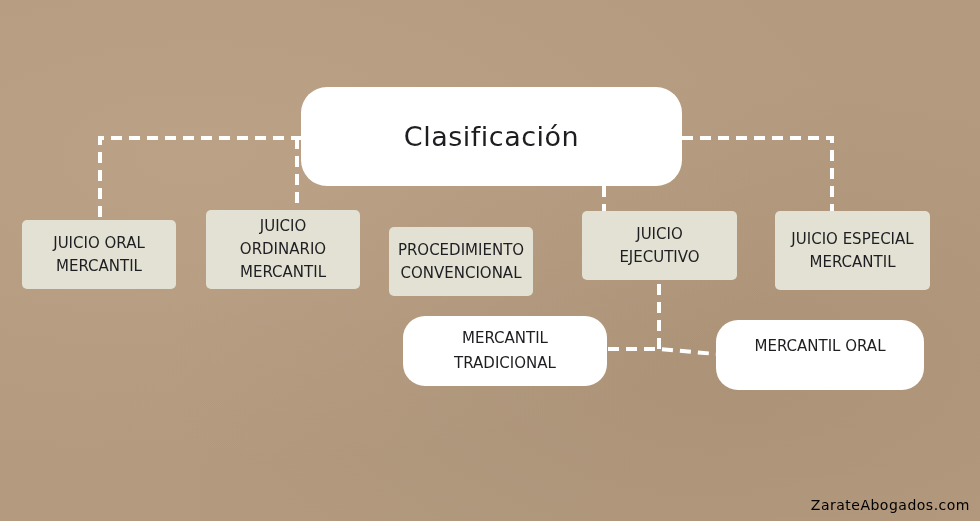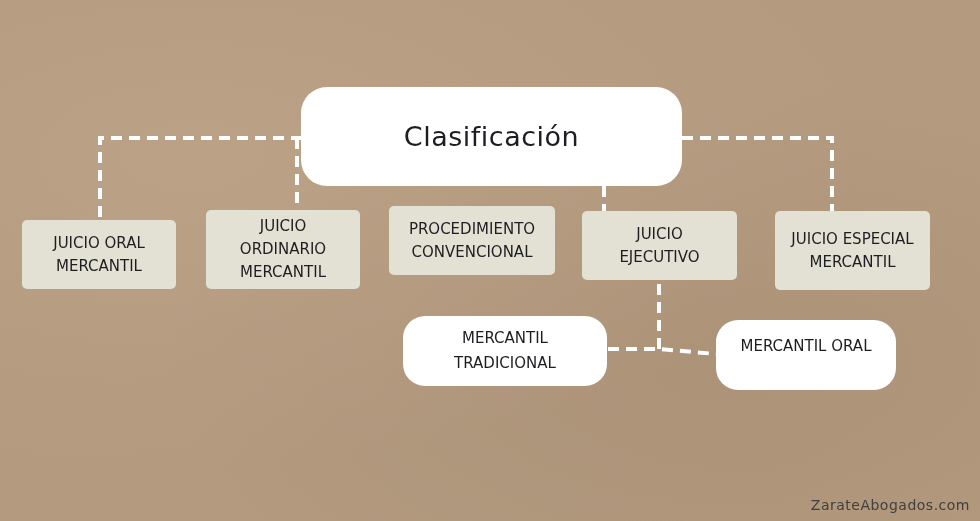--- a/index.html
+++ b/index.html
@@ -22,21 +22,21 @@
     }
     .cat {
       background:#e2e1d3; border-radius:5px; font-size:15px; line-height:23px;
       white-space:pre-line; font-weight:500;
     }
     .sub {
       background:#ffffff; border-radius:22px; font-size:15px; line-height:25px;
       white-space:pre-line; font-weight:500;
     }
     .watermark {
-      position:absolute; right:10px; bottom:8px; color:#404040; font-size:14px;
+      position:absolute; right:10px; bottom:8px; color:#000000; font-size:14px;
       letter-spacing:0.5px; font-family:"DejaVu Sans", sans-serif;
     }
   </style>
 </head>
 <body>
 
 <svg class="lines" viewBox="0 0 980 521">
   <g stroke="#ffffff" stroke-width="4" fill="none" stroke-dasharray="11 7">
 
     <polyline points="302,138 100,138 100,218"></polyline>
@@ -59,37 +59,37 @@
   <span>JUICIO ORAL
 MERCANTIL</span>
 </div>
 
 <div class="node cat" style="left:206px; top:210px; width:154px; height:79px;">
   <span>JUICIO
 ORDINARIO
 MERCANTIL</span>
 </div>
 
-<div class="node cat" style="left:389px; top:206px; width:166px; height:69px;">
+<div class="node cat" style="left:389px; top:227px; width:144px; height:69px;">
   <span>PROCEDIMIENTO
 CONVENCIONAL</span>
 </div>
 
 <div class="node cat" style="left:582px; top:211px; width:155px; height:69px;">
   <span>JUICIO
 EJECUTIVO</span>
 </div>
 
 <div class="node cat" style="left:775px; top:211px; width:155px; height:79px;">
   <span>JUICIO ESPECIAL
 MERCANTIL</span>
 </div>
 
 <div class="node sub" style="left:403px; top:316px; width:204px; height:70px;">
   <span>MERCANTIL
 TRADICIONAL</span>
 </div>
 
-<div class="node sub" style="left:716px; top:320px; width:180px; height:70px; align-items:flex-start; padding-top:14px;">
+<div class="node sub" style="left:716px; top:320px; width:208px; height:70px; align-items:flex-start; padding-top:14px;">
   <span>MERCANTIL ORAL</span>
 </div>
 
 <div class="watermark">ZarateAbogados.com</div>
 
 </body></html>

